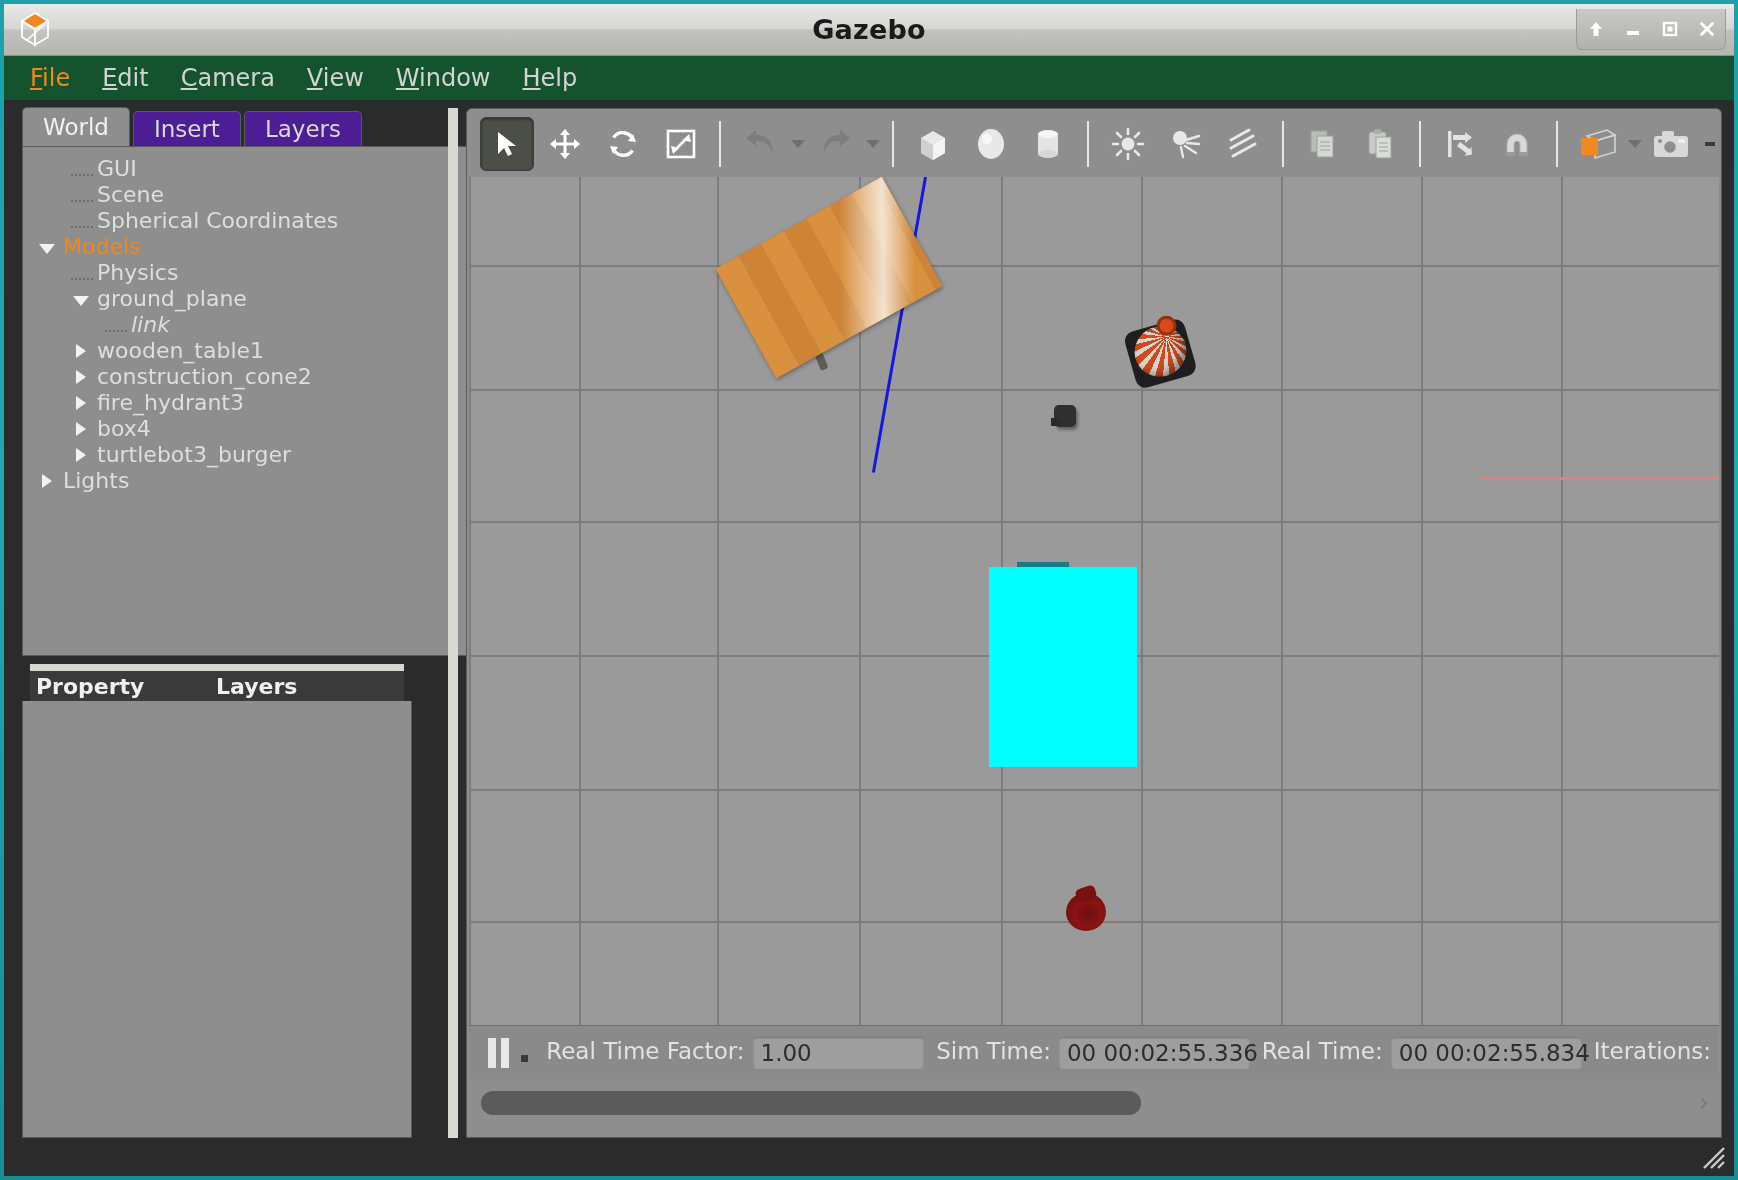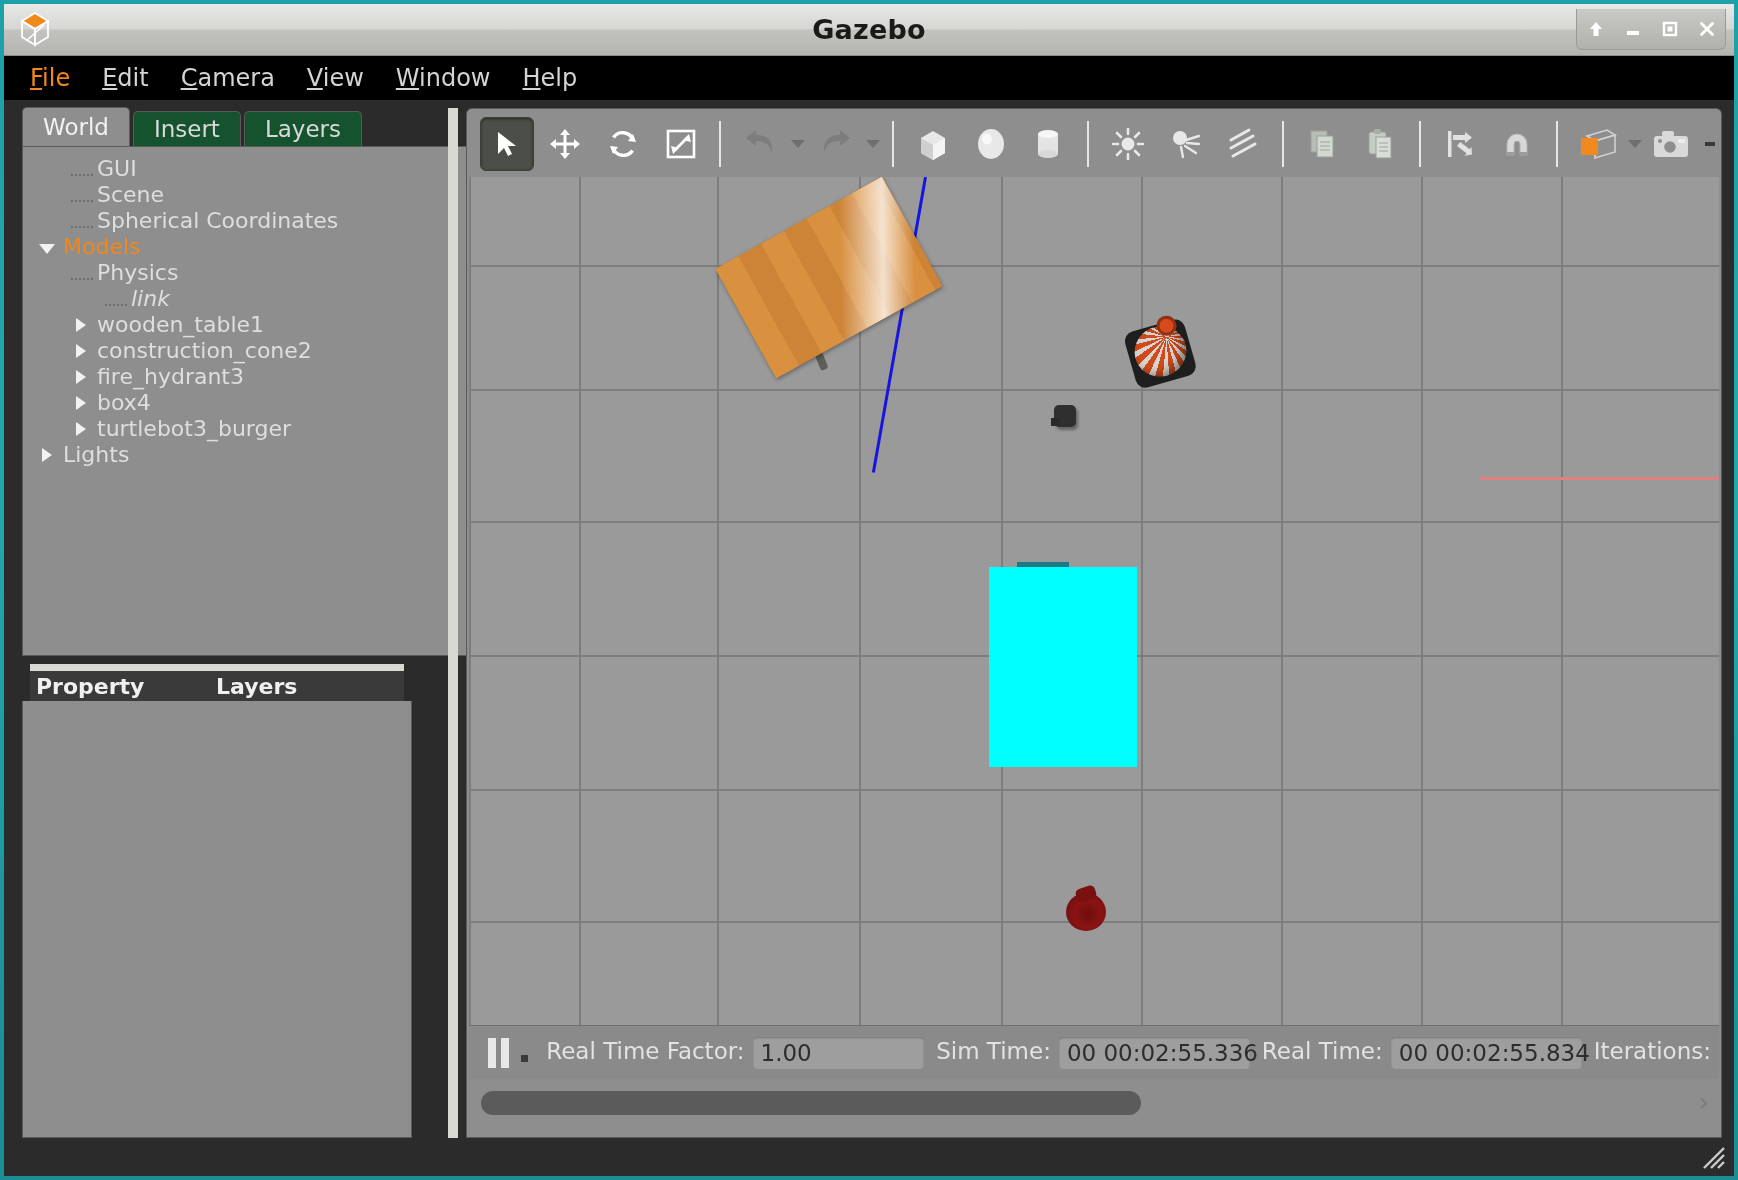--- a/index.html
+++ b/index.html
@@ -64,21 +64,21 @@
     color: #ffffff;
     font-size: 20px;
     text-shadow: 0 1px 1px rgba(0,0,0,.55);
     cursor: pointer;
   }
 
   
   #menubar {
     position: absolute; left: 0; top: 52px;
     width: 100%; height: 44px;
-    background: #000000;
+    background: #14532d;
     display: flex; align-items: center;
     padding-left: 10px;
     box-sizing: border-box;
   }
   .menu-item {
     padding: 3px 16px;
     font-size: 24px;
     color: #d4d4d4;
     cursor: pointer;
     white-space: nowrap;
@@ -101,21 +101,21 @@
   #tabs {
     position: absolute; left: 0; top: 0;
     height: 40px; width: 100%;
     display: flex; align-items: flex-end;
   }
   .tab {
     height: 36px; line-height: 34px;
     padding: 0 20px;
     font-size: 23px;
     color: #d9d9d9;
-    background: #14532d;
+    background: #4c1d95;
     border: 1px solid #5a5a5a;
     border-bottom: none;
     border-radius: 5px 5px 0 0;
     margin-right: 3px;
     cursor: pointer;
   }
   .tab.active {
     background: #8e8e8e;
     color: #f2f2f2;
     height: 40px; line-height: 38px;
@@ -508,20 +508,24 @@
                 <span style="margin-left: 6px;">Spherical Coordinates</span>
               </div>
               <div class="tree-row accent" style="padding-left: 14px;">
                 <span class="tw"><span class="arrow-down"></span></span>
                 <span style="margin-left: 6px;">Models</span>
               </div>
               <div class="tree-row" style="padding-left: 48px;">
                 <span class="tw"><span class="dots"></span></span>
                 <span style="margin-left: 6px;">Physics</span>
               </div>
+              <div class="tree-row" style="padding-left: 48px;">
+                <span class="tw"><span class="arrow-down"></span></span>
+                <span style="margin-left: 6px;">ground_plane</span>
+              </div>
               <div class="tree-row" style="padding-left: 82px;">
                 <span class="tw"><span class="dots"></span></span>
                 <span style="margin-left: 6px; font-style: italic;">link</span>
               </div>
               <div class="tree-row" style="padding-left: 48px;">
                 <span class="tw"><span class="arrow-right"></span></span>
                 <span style="margin-left: 6px;">wooden_table1</span>
               </div>
               <div class="tree-row" style="padding-left: 48px; align-items: center;">
                 <span class="tw"><span class="arrow-right"></span></span>

